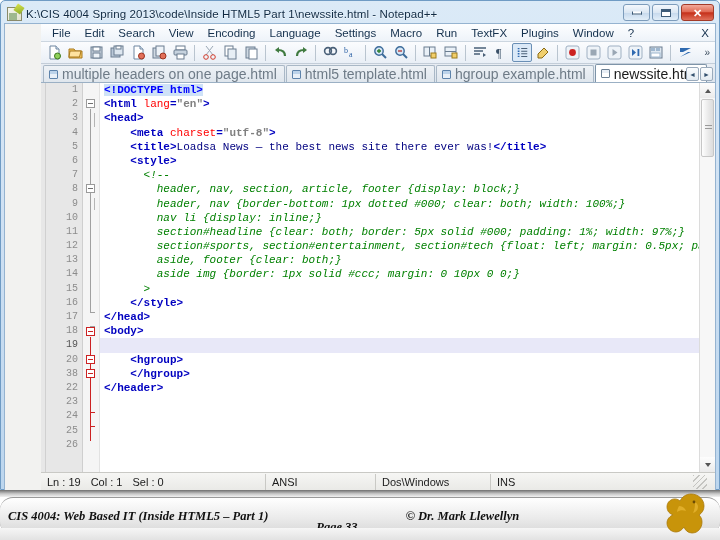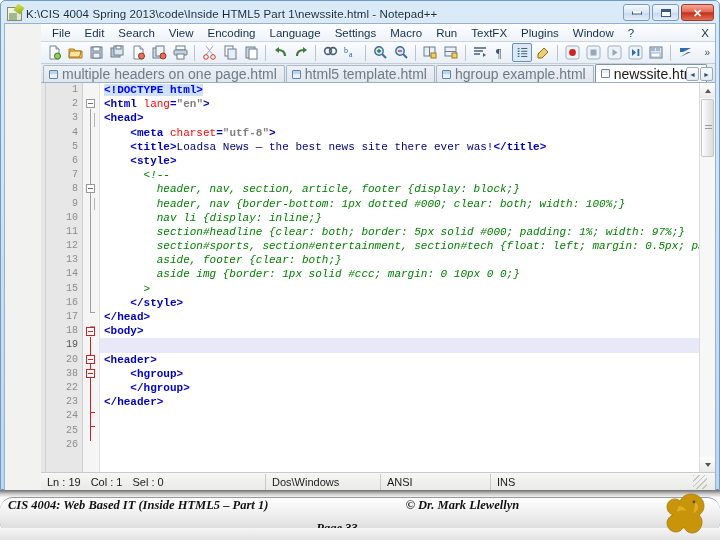--- a/index.html
+++ b/index.html
@@ -253,21 +253,21 @@
     background:#ffffff;
   }
   .f-topbar {
     position:absolute; left:0; top:0; width:720px; height:7px;
     background:linear-gradient(to bottom,#6f6f6f,#c9c9c9 55%,#f2f2f2);
   }
   .f-band {
     position:absolute; left:0; top:7px; width:720px; height:38px;
     background:linear-gradient(to bottom,#ffffff 0%,#ebebeb 55%,#d7d7d7 100%);
     border-top:1px solid #9a9a9a; border-bottom:1px solid #9a9a9a;
-    display:flex; align-items:flex-start;border-radius:13px;
+    display:flex; align-items:center;border-radius:13px;
   }
   .f-botbar {
     position:absolute; left:0; top:38px; width:720px; height:12px;
     background:linear-gradient(to bottom,#f6f6f6,#e2e2e2);
   }
   .f-text {
     font-family:"Liberation Serif", serif; font-style:italic; font-weight:bold;
     font-size:12.5px; color:#111; white-space:nowrap;
   }
   .f-course { margin-left:8px; }
@@ -596,21 +596,20 @@
               <div class="cl"><span class="cm">        nav li {display: inline;}</span></div>
               <div class="cl"><span class="cm">        section#headline {clear: both; border: 5px solid #000; padding: 1%; width: 97%;}</span></div>
               <div class="cl"><span class="cm">        section#sports, section#entertainment, section#tech {float: left; margin: 0.5px; padding: 1%; width: 30%;}</span></div>
               <div class="cl"><span class="cm">        aside, footer {clear: both;}</span></div>
               <div class="cl"><span class="cm">        aside img {border: 1px solid #ccc; margin: 0 10px 0 0;}</span></div>
               <div class="cl"><span class="cm">      &gt;</span></div>
               <div class="cl"><span class="tg">    &lt;/style&gt;</span></div>
               <div class="cl"><span class="tg">&lt;/head&gt;</span></div>
               <div class="cl"><span class="tg">&lt;body&gt;</span></div>
               <div class="cl cur"><span class="tx"></span>&nbsp;</div>
-              <div class="cl"><span class="tg">&lt;header&gt;</span></div>
               <div class="cl"><span class="tg">    &lt;hgroup&gt;</span></div>
               <div class="cl"><span class="tg">    &lt;/hgroup&gt;</span></div>
               <div class="cl"><span class="tg">&lt;/header&gt;</span></div>
               <div class="cl"><span class="tx"></span>&nbsp;</div>
             </div>
         </div>
         <div class="vscroll">
           <div class="sb-arrow up">
               <i></i>
             </div>
@@ -620,25 +619,25 @@
             </div>
         </div>
       </div>
 
       <div class="statusbar">
         <div class="sb-cell" style="width:225px">
           <span>Ln : 19</span>
           <span>Col : 1</span>
           <span>Sel : 0</span>
         </div>
+        <div class="sb-cell" style="width:110px">
+          <span>ANSI</span>
+        </div>
         <div class="sb-cell" style="width:115px">
           <span>Dos\Windows</span>
-        </div>
-        <div class="sb-cell" style="width:110px">
-          <span>ANSI</span>
         </div>
         <div class="sb-cell" style="flex:1 1 auto;border-right:none">
           <span>INS</span>
           <span class="sb-grip"></span>
         </div>
       </div>
 
     </div>
   </div>
 

